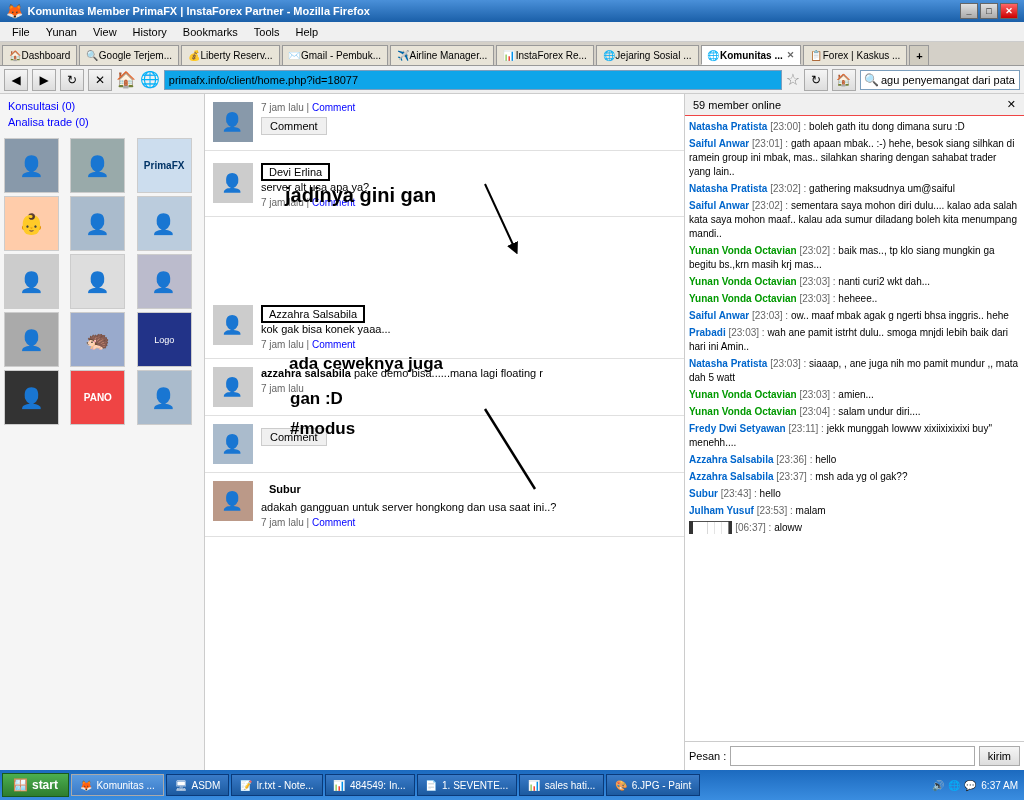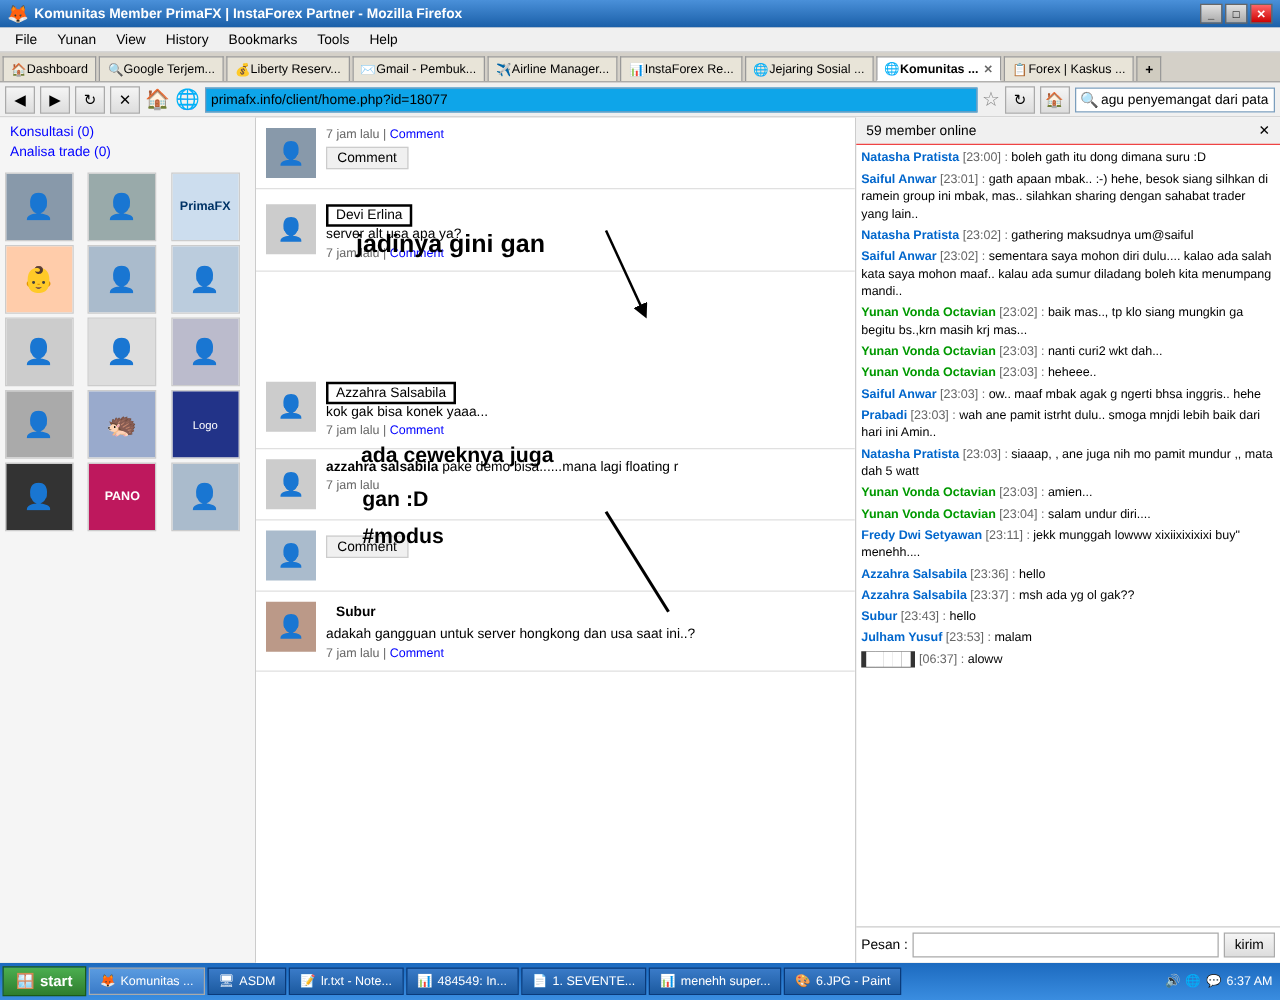--- a/index.html
+++ b/index.html
@@ -411,21 +411,21 @@
         <div class="avatar-img-placeholder" style="background:#99aacc;">🦔</div>
       </div>
       <div class="avatar-cell">
         <div class="avatar-img-placeholder" style="background:#223388; font-size:9px; color:white;">Logo</div>
       </div>
 
       <div class="avatar-cell">
         <div class="avatar-img-placeholder" style="background:#333333;">👤</div>
       </div>
       <div class="avatar-cell">
-        <div class="avatar-img-placeholder" style="background:#be185d; font-size:10px; color:white; font-weight:bold;">PANO</div>
+        <div class="avatar-img-placeholder" style="background:#ef4444; font-size:10px; color:white; font-weight:bold;">PANO</div>
       </div>
       <div class="avatar-cell">
         <div class="avatar-img-placeholder" style="background:#aabbcc;">👤</div>
       </div>
     </div>
   </div>
 
   <div class="content-area" style="position:relative;">
 
     <div class="post">
@@ -632,21 +632,21 @@
   <div class="taskbar-item">
     <span>📊</span>
     <span>484549: In...</span>
   </div>
   <div class="taskbar-item">
     <span>📄</span>
     <span>1. SEVENTE...</span>
   </div>
   <div class="taskbar-item">
     <span>📊</span>
-    <span>menehh super...</span>
+    <span>sales hati...</span>
   </div>
   <div class="taskbar-item">
     <span>🎨</span>
     <span>6.JPG - Paint</span>
   </div>
 
   <div class="taskbar-right">
     <span>🔊</span>
     <span>🌐</span>
     <span>💬</span>

